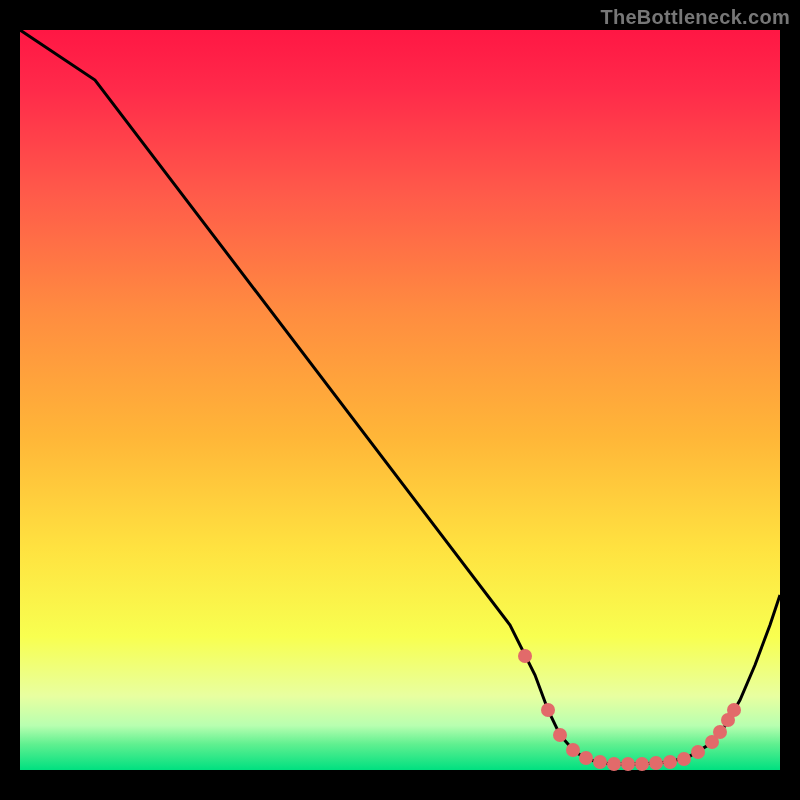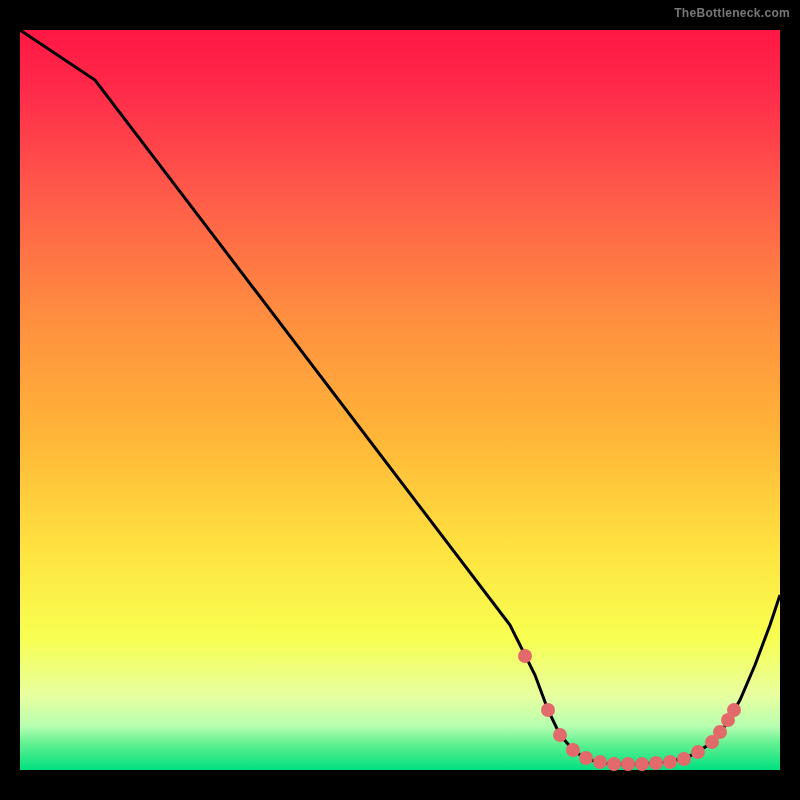--- a/index.html
+++ b/index.html
@@ -14,21 +14,21 @@
   .stage {
     position: relative;
     width: 800px;
     height: 800px;
   }
   .watermark {
     position: absolute;
     top: 6px;
     right: 10px;
     color: #777;
-    font-size: 12px;
+    font-size: 20px;
     font-weight: 600;
     letter-spacing: 0.3px;
     z-index: 5;
   }
   svg {
     position: absolute;
     inset: 0;
   }
 </style>
 </head>

